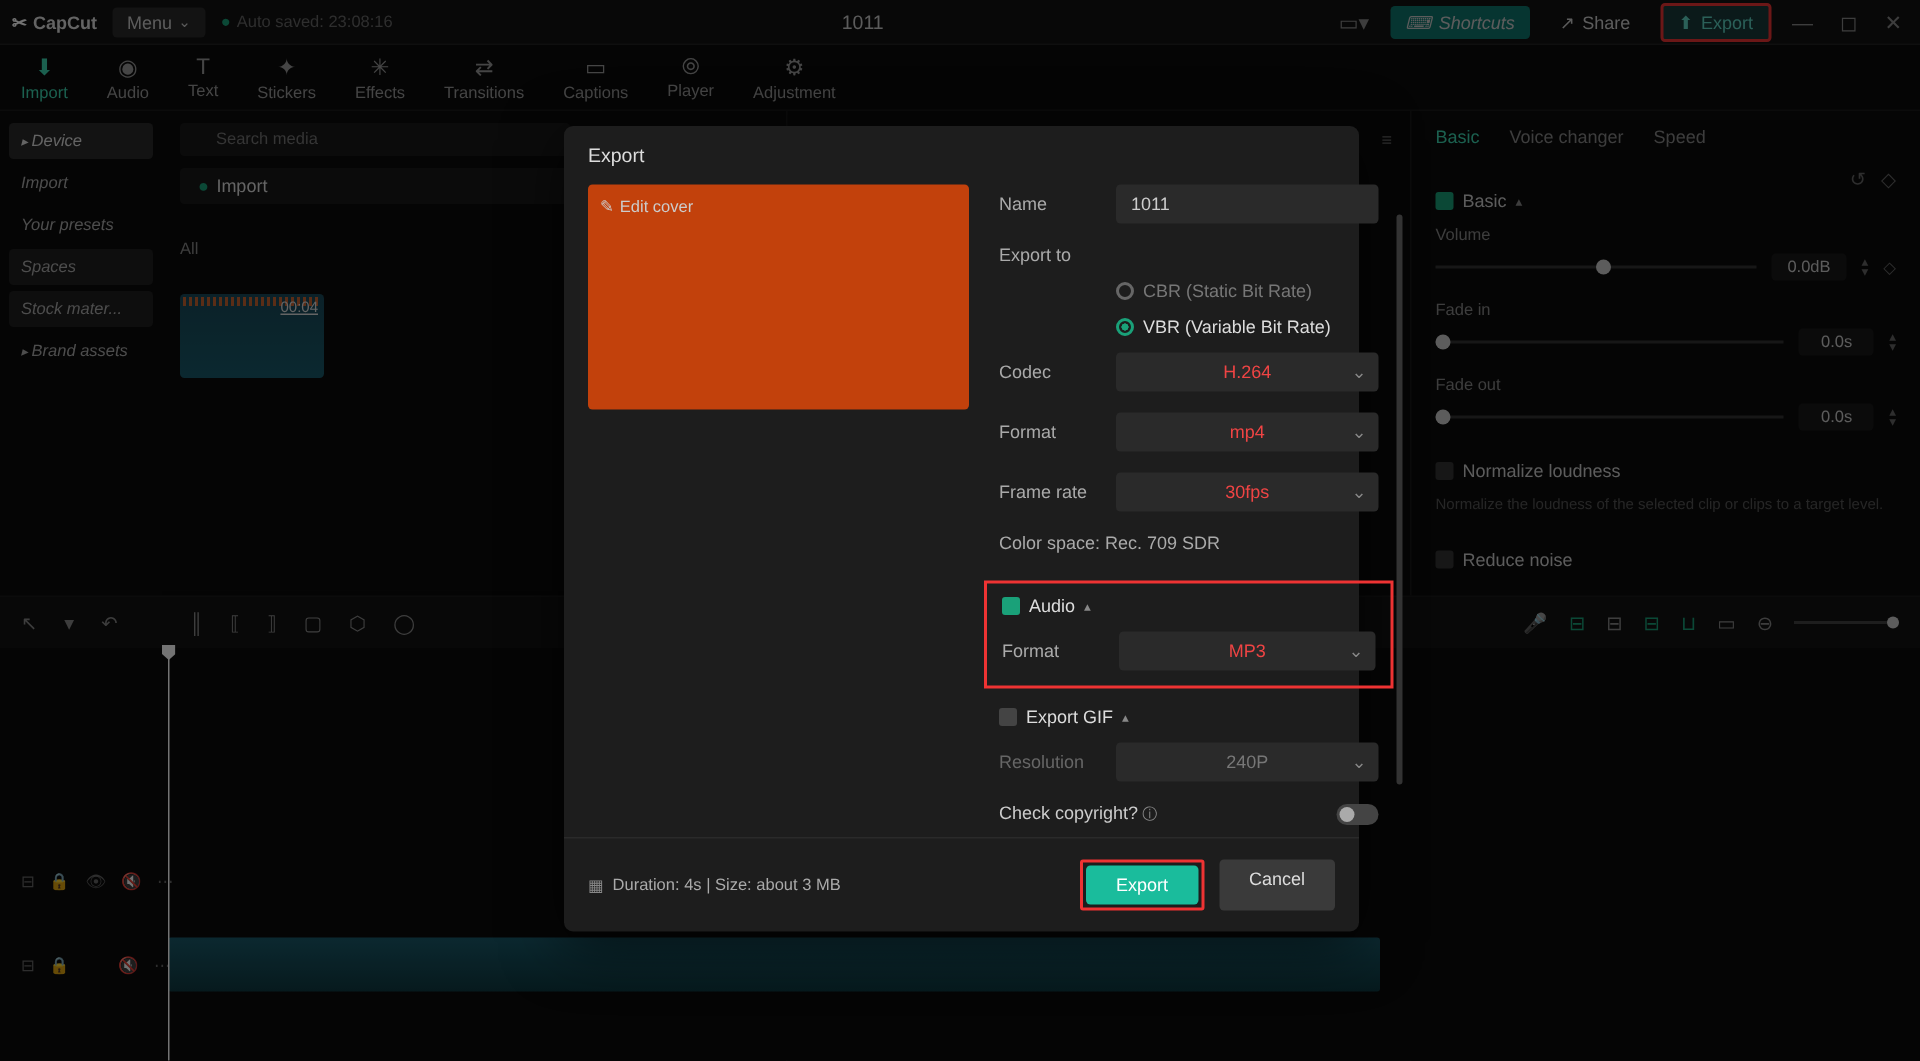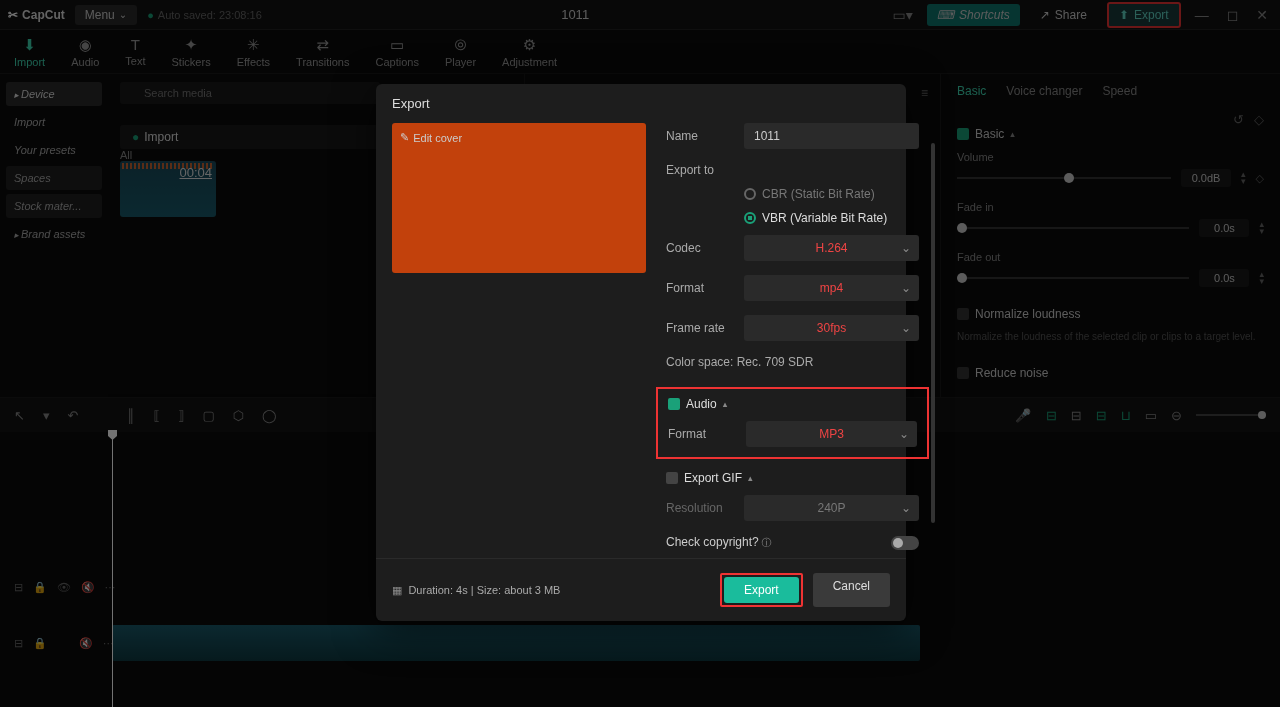--- a/index.html
+++ b/index.html
@@ -32,28 +32,28 @@
 
 
 .main { display:flex; height:calc(100% - 74px); }
 .sidebar { width:108px; background:#0d0d0d; padding:8px 6px; display:flex; flex-direction:column; gap:4px;font-style:italic; }
 .side-item { color:#aaa; font-size:11px; padding:6px 8px; border-radius:3px; cursor:pointer; }
 .side-item.active { background:#2a2a2a; color:#ddd; }
 .side-item.chev::before { content:"▸ "; font-size:9px; }
 
 .content { flex:1; display:flex; flex-direction:column; }
 .media-area { height:320px; background:#0d0d0d; padding:8px 12px; }
-.search-row { display:flex; align-items:flex-start; gap:10px; margin-bottom:21px; }
+.search-row { display:flex; align-items:flex-start; gap:10px; margin-bottom:8px; }
 .search-input { background:#1a1a1a; border:none; color:#888; padding:5px 8px 5px 24px; border-radius:3px; font-size:11px; width:260px; }
 .import-chip { background:#1a1a1a; color:#ddd; padding:5px 12px; border-radius:3px; font-size:12px; display:flex; align-items:center; gap:5px; }
 .import-chip::before { content:"●"; color:#1aa179; }
-.all-label { color:#888; font-size:11px; margin:0 0; }
+.all-label { color:#888; font-size:11px; margin:24px 0; }
 .thumb { width:96px; height:56px; background:linear-gradient(#1a4a5a,#1a5a6a); border-radius:3px; position:relative; }
 .thumb::before { content:""; position:absolute; top:2px; left:2px; right:2px; height:6px; background:repeating-linear-gradient(90deg,#c86432 0 2px,transparent 2px 4px); }
-.thumb-time { position:absolute; top:4px; right:4px; color:#ddd; font-size:13px;text-decoration:underline; }
+.thumb-time { position:absolute; top:4px; right:4px; color:#ddd; font-size:10px;text-decoration:underline; }
 .thumb-label { color:#888; font-size:10px; margin-top:4px; }
 
 .player-area { flex:1; background:#0d0d0d; border-left:1px solid #1a1a1a; position:relative; }
 .player-title { color:#888; font-size:12px; position:absolute; top:12px; left:12px; }
 
 
 .rightpanel { width:340px; background:#0d0d0d; border-left:1px solid #1a1a1a; padding:10px 16px; }
 .rtabs { display:flex; gap:20px; font-size:12px; margin-bottom:14px; }
 .rtab { color:#888; cursor:pointer; }
 .rtab.active { color:#3dd5b0; }

